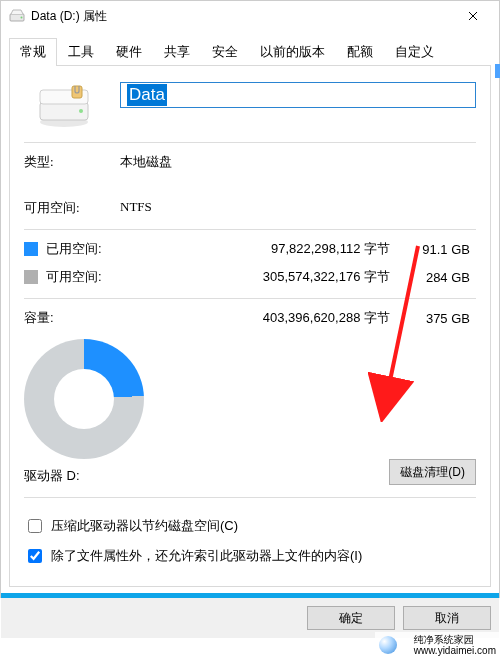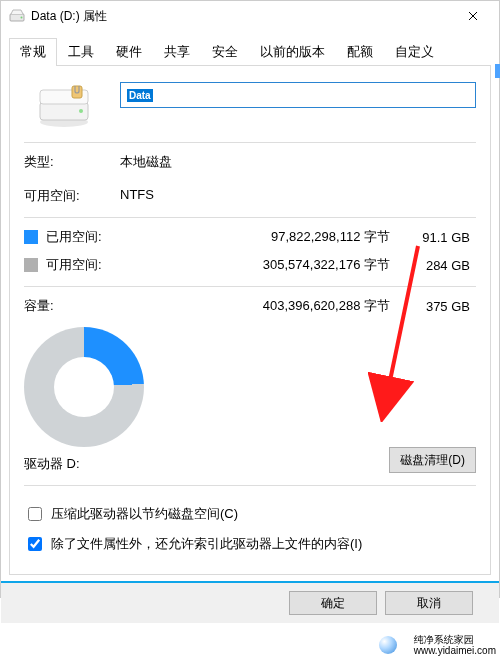--- a/index.html
+++ b/index.html
@@ -45,26 +45,26 @@
     position:relative;
     background:#fff;
   }
   .top-row { display:flex; align-items:flex-start; gap:16px; margin-top:6px; }
   .drive-big-icon { width:80px; display:flex; justify-content:center; }
   .name-field {
     flex:1;
     height:26px;
     border:1px solid #2a84d2;
     padding:2px 6px;
-    font-size:10px;
-    display:flex; align-items:center;font-weight:bold;
+    font-size:17px;
+    display:flex; align-items:center;
   }
   .name-field .sel { background:#0078d7; color:#fff; padding:1px 2px; }
   hr.sep { border:none; border-top:1px solid #ddd; margin:12px 0 10px 0; }
-  .grid-2 { display:grid; grid-template-columns: 96px 1fr; row-gap:16px; font-size:13px; }
+  .grid-2 { display:grid; grid-template-columns: 96px 1fr; row-gap:28px; font-size:13px;font-family:Liberation Serif, serif; }
   .usage-grid { display:grid; grid-template-columns: 22px 74px 1fr 80px; row-gap:10px; align-items:center; font-size:13px; }
   .square { width:14px; height:14px; }
   .sq-used { background:#1e90ff; }
   .sq-free { background:#b0b0b0; }
   .num-right { text-align:right; padding-right:6px; white-space:nowrap; }
   .cap-right { text-align:right; padding-right:6px; white-space:nowrap; }
   .cap-grid { display:grid; grid-template-columns: 96px 1fr 80px; align-items:center; font-size:13px; }
   .donut-row { display:flex; align-items:flex-end; justify-content:space-between; margin-top:12px; }
   .donut-wrap { flex:1; display:flex; flex-direction:column; align-items:flex-start; }
   .donut {
@@ -74,21 +74,21 @@
   }
   .donut::after { content:""; position:absolute; inset:30px; background:#fff; border-radius:50%; }
   .drive-label { margin-top:8px; font-size:13px; }
   .clean-btn {
     height:26px; padding:0 10px; font-size:12px;
     background:#e1e1e1; border:1px solid #adadad; white-space:nowrap;
   }
   .checks { margin-top:18px; font-size:13px; }
   .check-row { display:flex; align-items:center; gap:6px; margin-bottom:10px; }
   .check-row input { width:14px; height:14px; }
-  .bottom-bar { display:flex; justify-content:flex-end; gap:8px; padding:8px 26px; background:#f0f0f0; border-top:2px solid #0ea5e9; }
+  .bottom-bar { display:flex; justify-content:flex-end; gap:8px; padding:8px 8px; background:#f0f0f0; border-top:5px solid #0ea5e9; }
   .win-btn { width:88px; height:24px; font-size:12px; background:#e1e1e1; border:1px solid #adadad; }
   .arrow-overlay { position:absolute; left:368px; top:242px; pointer-events:none; z-index:5; }
   .watermark { position:absolute; right:0; bottom:0; display:flex; align-items:center; gap:17px; padding:2px 4px; font-size:10px; background:rgba(255,255,255,0.8); z-index:6; }
   .watermark .logo { width:18px; height:18px; border-radius:50%; background:radial-gradient(circle at 30% 30%, #fff, #b0d8ff 40%, #3a8dde 100%); }
   .watermark .two-line { line-height:1.1; }
   .blue-strip { position:absolute; right:0; top:64px; width:5px; height:14px; background:#4da3ff; z-index:4; }
 </style>
 </head>
 <body>
 

